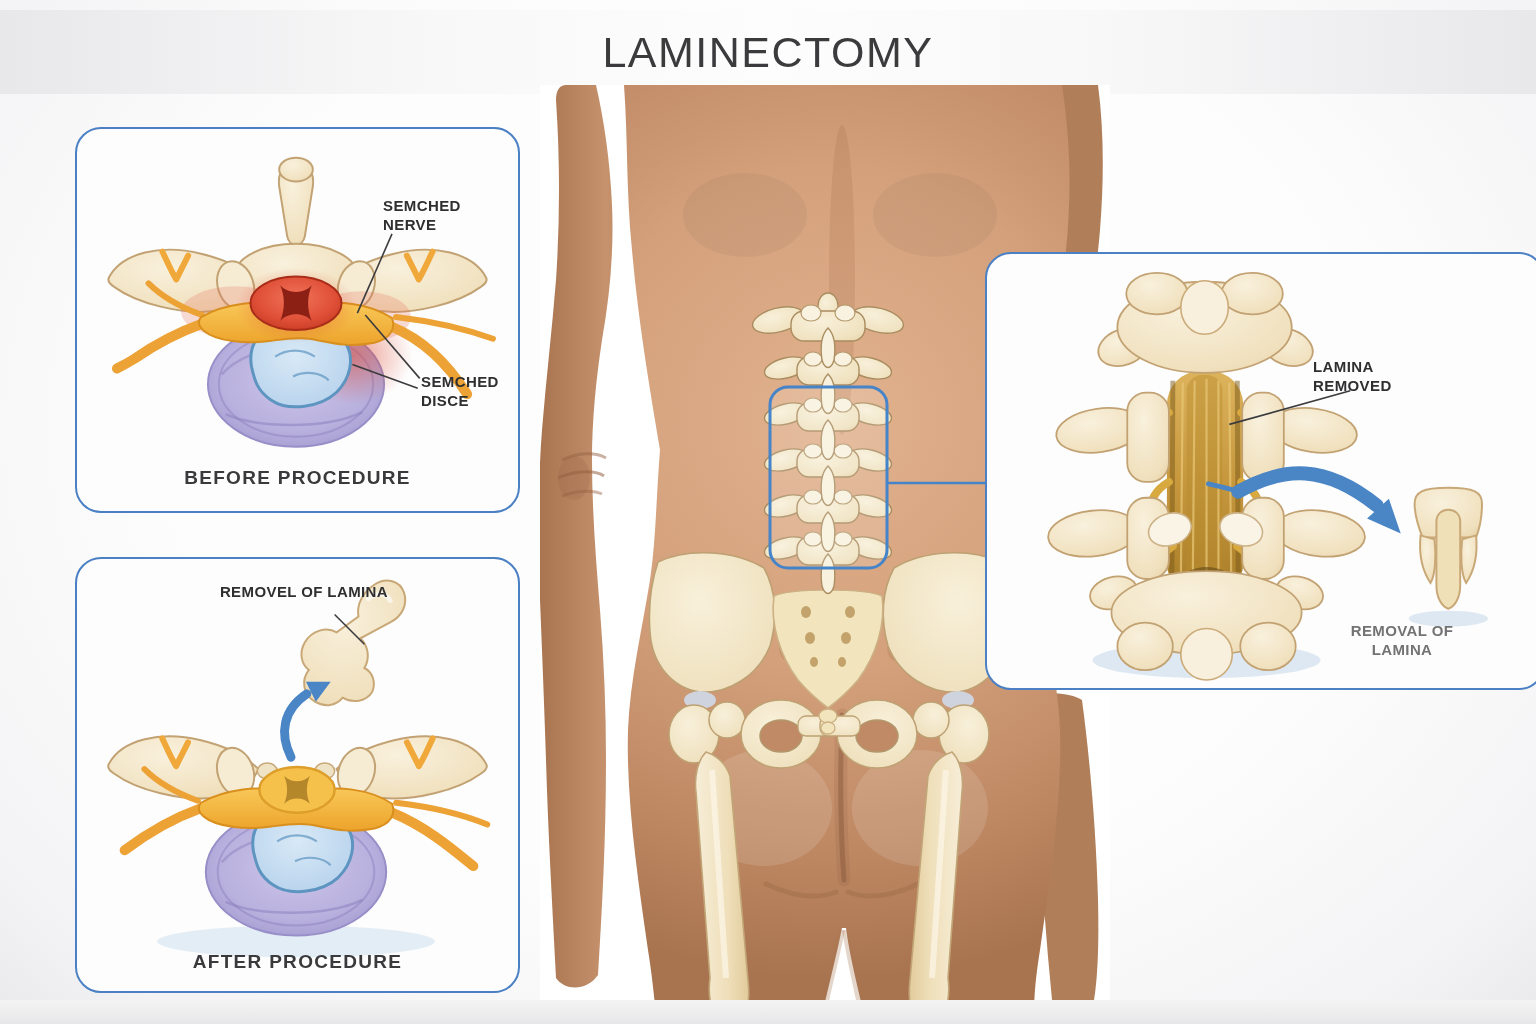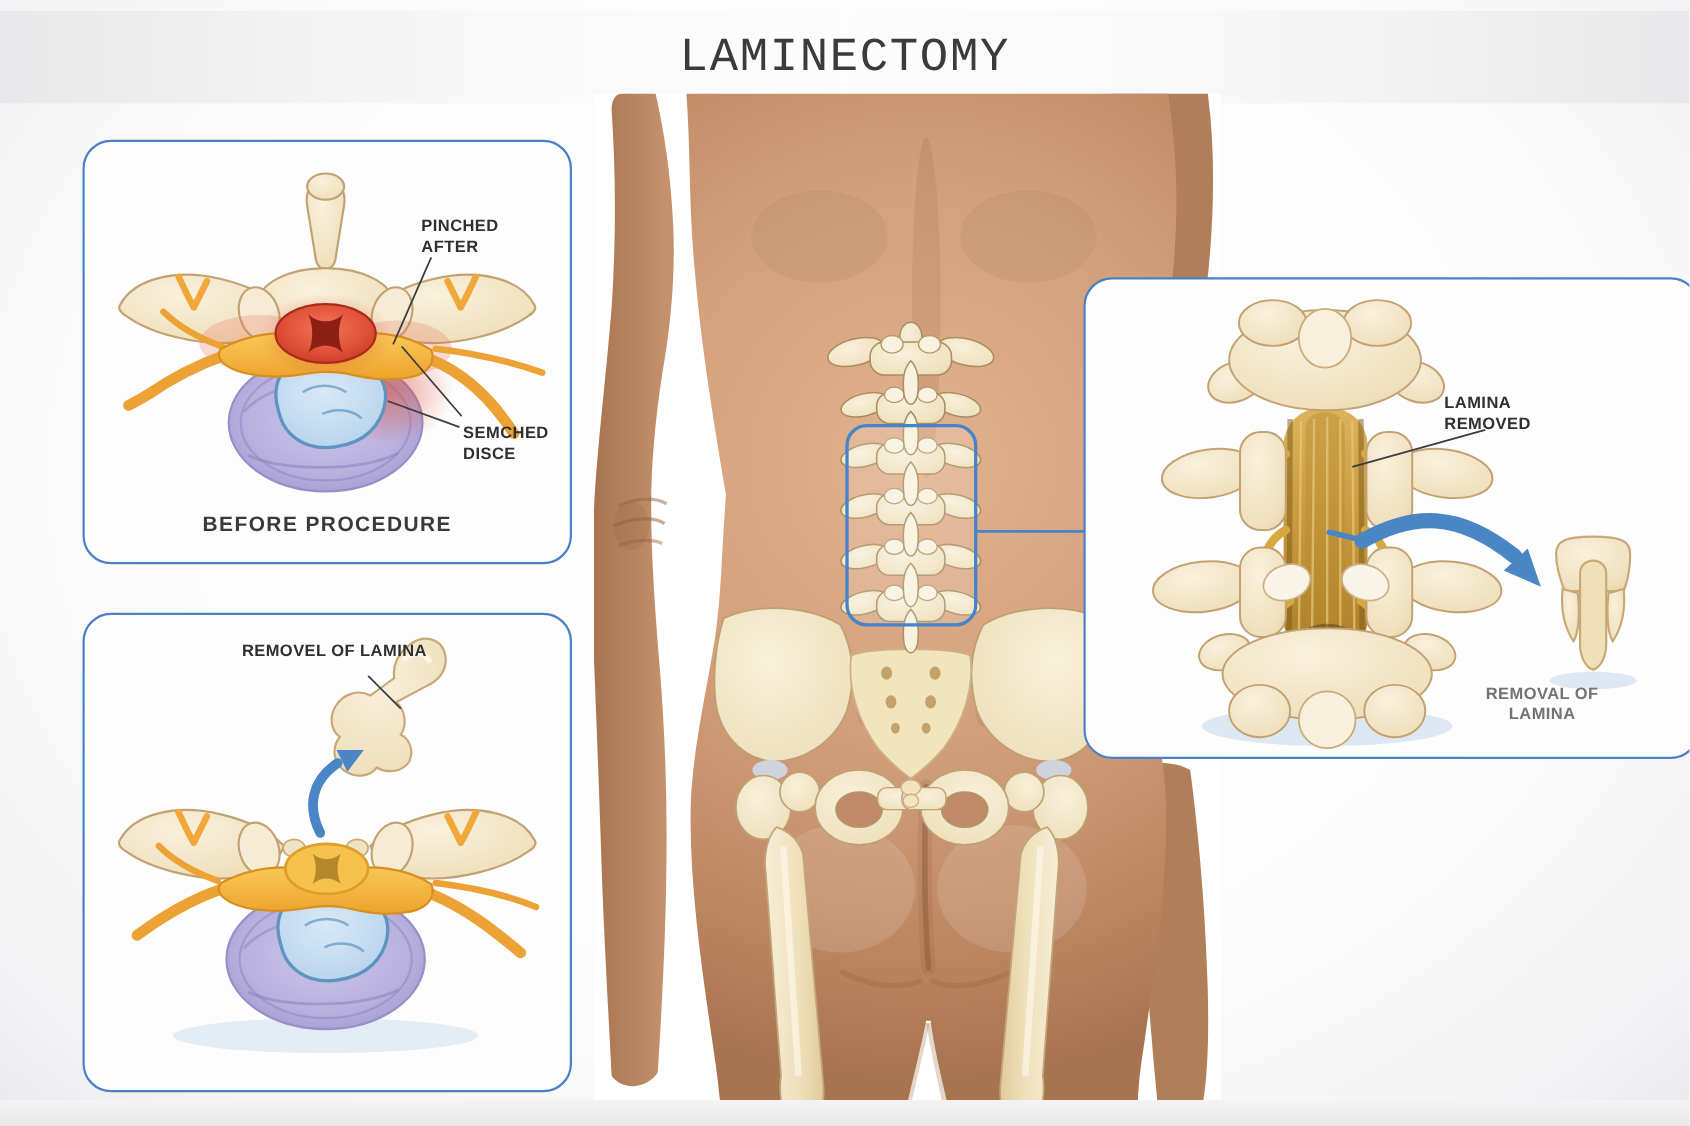--- a/index.html
+++ b/index.html
@@ -4,21 +4,21 @@
 <style>
   html,body{margin:0;padding:0;}
   .page{
     position:relative;width:1536px;height:1024px;overflow:hidden;
     background:radial-gradient(ellipse at 50% 42%, #fdfdfd 55%, #f3f3f5 88%, #e9e9eb 100%);
     font-family:"Liberation Sans", sans-serif;
   }
   .title-band{
     position:absolute;left:0;top:10px;width:100%;height:84px;
     background:linear-gradient(90deg,#e8e8ea 0%,#f8f8f9 28%,#fdfdfd 50%,#f8f8f9 72%,#e8e8ea 100%);
-    display:flex;align-items:center;justify-content:center;font-family:Liberation Mono, monospace;
+    display:flex;align-items:center;justify-content:center;
   }
   .title-band h1{
     margin:0;font-size:43px;font-weight:500;letter-spacing:1.5px;color:#3b3b3d;
   }
   .bottom-strip{
     position:absolute;left:0;bottom:0;width:100%;height:24px;
     background:linear-gradient(#f4f4f5,#e7e7e9);
   }
   .body-svg{position:absolute;left:540px;top:85px;width:570px;height:915px;}
   .panel{
@@ -31,21 +31,21 @@
   .panel svg{position:absolute;left:0;top:0;width:100%;height:100%;}
   .lbl{
     position:absolute;font-size:15px;font-weight:600;line-height:1.25;
     letter-spacing:.4px;color:#2f2f31;
   }
   .cap{
     position:absolute;left:0;right:0;text-align:center;
     font-size:19px;font-weight:600;letter-spacing:1.3px;color:#3a3a3c;
   }
   .lbl-pinched{left:306px;top:68px;width:86px;}
-  .lbl-disc{left:344px;top:256px;width:92px;}
+  .lbl-disc{left:344px;top:244px;width:92px;}
   .cap-before{top:338px;}
   .lbl-removal{left:142px;top:24px;width:170px;text-align:center;}
   .cap-after{top:392px;}
   .lbl-lamrem{left:326px;top:104px;width:96px;}
   .cap-remlam{left:352px;top:368px;width:126px;text-align:center;position:absolute;
     font-size:15px;font-weight:600;line-height:1.25;letter-spacing:.4px;color:#737373;}
 </style>
 </head>
 <body>
 
@@ -258,21 +258,21 @@
         <ellipse cx="221" cy="176" rx="46" ry="27" fill="url(#gRed)" stroke="#a92c18" stroke-width="2"></ellipse>
         <path d="M 205,158 C 213,167 229,167 237,158 C 232,169 232,183 237,194 C 229,185 213,185 205,194 C 210,183 210,169 205,158 Z" fill="#8c2014"></path>
       </g>
 
       <g stroke="#3c3c3e" stroke-width="1.6">
         <line x1="318" y1="106" x2="283" y2="186"></line>
         <line x1="346" y1="252" x2="291" y2="188"></line>
         <line x1="344" y1="262" x2="278" y2="238"></line>
       </g>
     </svg>
-    <div class="lbl lbl-pinched">PINCHED AFTER</div>
+    <div class="lbl lbl-pinched">SEMCHED NERVE</div>
     <div class="lbl lbl-disc">SEMCHED DISCE</div>
     <div class="cap cap-before">BEFORE PROCEDURE</div>
   </section>
 
   <section class="panel panel-after">
     <svg viewBox="0 0 445 436" xmlns="http://www.w3.org/2000/svg">
       <ellipse cx="221" cy="386" rx="140" ry="16" fill="#dce8f3" opacity=".8"></ellipse>
 
       <g>
         <path d="M 32,207 C 45,182 85,173 125,183 C 150,189 170,199 183,212 C 176,229 160,239 140,241 C 105,245 60,233 38,217 C 33,214 30,211 32,207 Z" fill="url(#gBoneP)" stroke="#c2a273" stroke-width="2"></path>
@@ -310,20 +310,21 @@
       </g>
 
       <g>
         <path d="M 216,200 C 204,176 208,152 232,136" stroke="#4a86c6" stroke-width="9" fill="none" stroke-linecap="round"></path>
         <polygon points="256,124 241,144 231,124" fill="#4a86c6"></polygon>
       </g>
 
       <line x1="260" y1="56" x2="290" y2="86" stroke="#3c3c3e" stroke-width="1.6"></line>
     </svg>
     <div class="lbl lbl-removal">REMOVEL OF LAMINA</div>
+    <div class="cap cap-after">AFTER PROCEDURE</div>
   </section>
 
   <section class="panel panel-right">
     <svg viewBox="0 0 478 438" xmlns="http://www.w3.org/2000/svg">
       <defs>
         <linearGradient id="gCanal" x1="0" y1="0" x2="0" y2="1">
           <stop offset="0" stop-color="#dcb35c"></stop>
             <stop offset=".5" stop-color="#c6973d"></stop>
             <stop offset="1" stop-color="#a87c28"></stop>
         </linearGradient>

